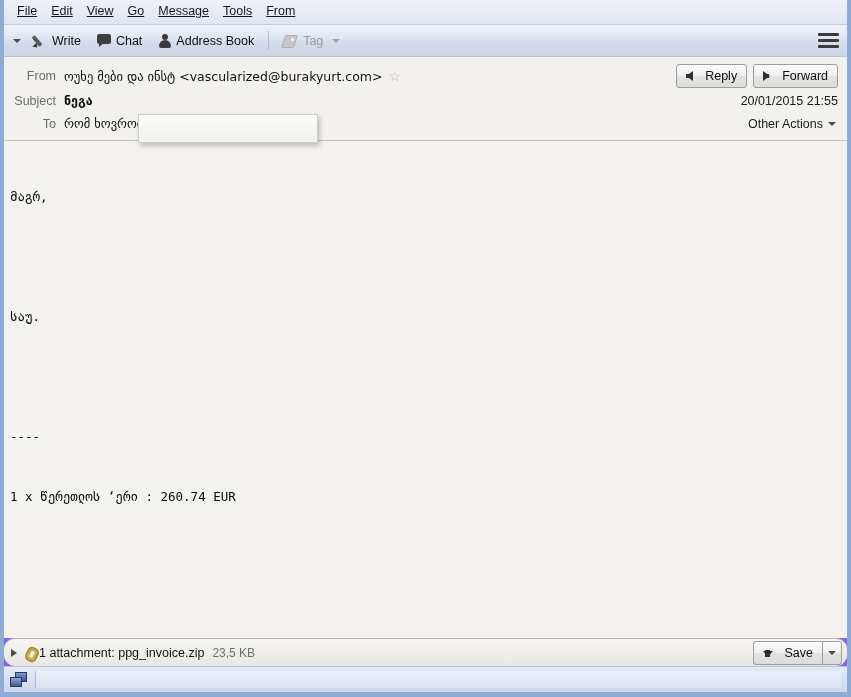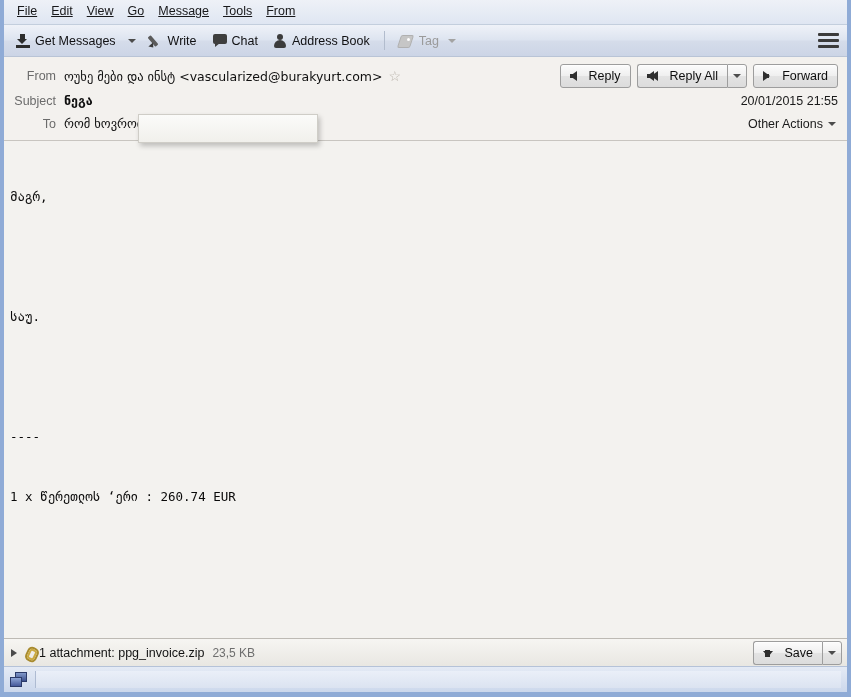--- a/index.html
+++ b/index.html
@@ -330,20 +330,21 @@
   
   .attach-bar {
     flex: 0 0 auto;
     height: 27px;
     background: linear-gradient(to bottom, #f6f5f2 0%, #e9e7e2 100%);
     border-top: 1px solid #bdbab4;
     display: flex;
     align-items: center;
     padding: 0 5px 0 4px;
     position: relative;
+    border-radius: 11px;
   }
   .tri-right {
     width: 0; height: 0;
     border-top: 4.5px solid transparent;
     border-bottom: 4.5px solid transparent;
     border-left: 6px solid #4a4a4a;
     margin: 0 7px 0 3px;
     cursor: default;
   }
   .ic-clip {
@@ -441,28 +442,20 @@
     <div class="menubar-item"><span class="um">File</span></div>
     <div class="menubar-item"><span class="um">Edit</span></div>
     <div class="menubar-item"><span class="um">View</span></div>
     <div class="menubar-item"><span class="um">Go</span></div>
     <div class="menubar-item"><span class="um">Message</span></div>
     <div class="menubar-item"><span class="um">Tools</span></div>
     <div class="menubar-item"><span class="um">From</span></div>
   </div>
 
   <div class="toolbar">
-    <div class="tb-btn">
-      <span class="ic ic-getmsg">
-        <span class="arrow"></span>
-          <span class="head"></span>
-          <span class="base"></span>
-      </span>
-      <span>Get Messages</span>
-    </div>
     <div class="tb-split">
         <span class="caret-down"></span>
       </div>
 
     <div class="tb-btn">
       <span class="ic ic-pencil">
         <span class="body"></span>
           <span class="tip"></span>
       </span>
       <span>Write</span>
@@ -507,32 +500,20 @@
     <div class="hdr-row">
       <div class="hdr-label">From</div>
       <div class="hdr-value">
         <span class="geo">ოუხე მები და ინსტ &lt;vascularized@burakyurt.com&gt;</span>
         <span class="star">☆</span>
       </div>
       <div class="hdr-right">
         <div class="btn3d">
           <span class="arrow-reply"></span>
           <span>Reply</span>
-        </div>
-        <div class="reply-grp">
-          <div class="btn3d split-l">
-            <span class="dbl">
-              <span class="arrow-reply"></span>
-                <span class="arrow-reply"></span>
-            </span>
-            <span>Reply All</span>
-          </div>
-          <div class="btn3d split-r">
-            <span class="caret-down"></span>
-          </div>
         </div>
         <div class="btn3d" style="margin-left:6px">
           <span class="arrow-fwd"></span>
           <span>Forward</span>
         </div>
       </div>
     </div>
 
     <div class="hdr-row">
       <div class="hdr-label">Subject</div>

